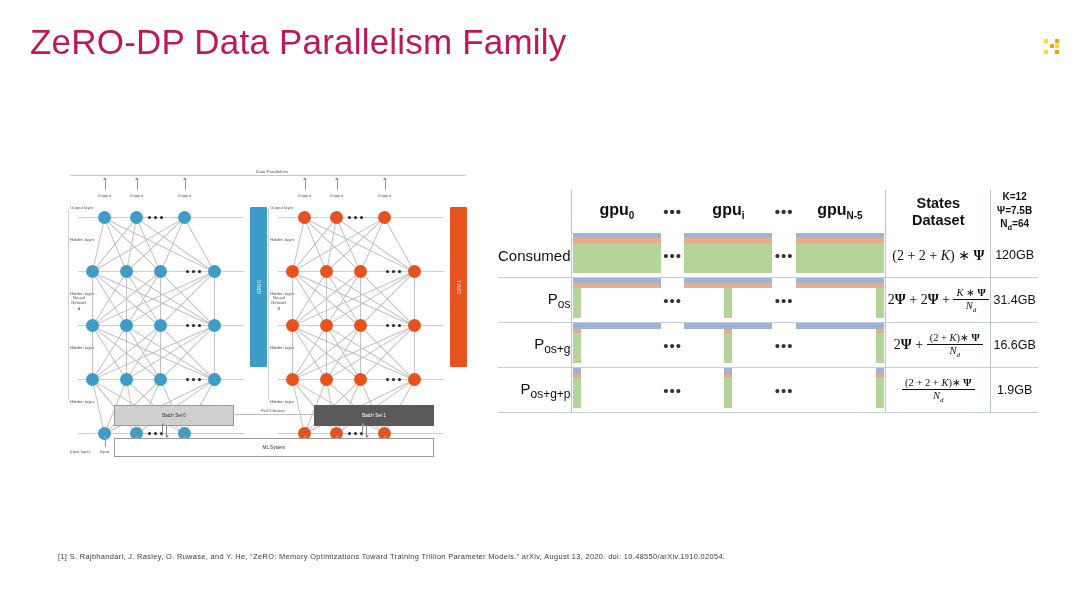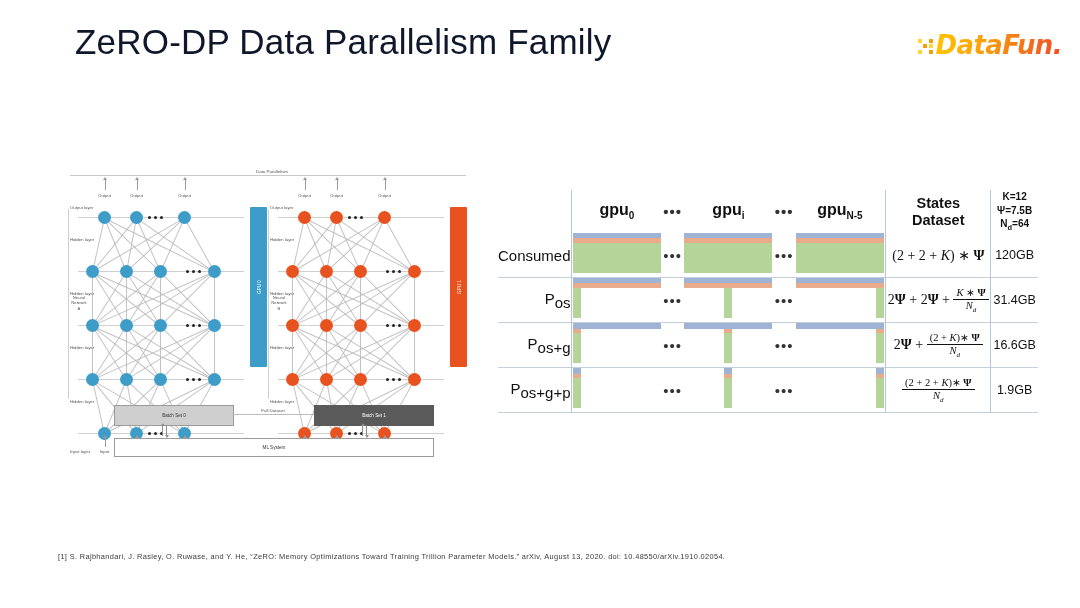--- a/index.html
+++ b/index.html
@@ -5,21 +5,21 @@
   html,body{margin:0;padding:0;}
   body{
     width:1080px;height:608px;background:#ffffff;
     font-family:"Liberation Sans",sans-serif;
     color:#1a1a1a;overflow:hidden;position:relative;
   }
   
   #slide-title{
     position:absolute;left:30px;top:22px;
     font-size:35px;font-weight:400;letter-spacing:.2px;
-    color:#0f172a;white-space:nowrap;margin-left:45px;
+    color:#be185d;white-space:nowrap;
   }
   #brand-logo{
     position:absolute;right:18px;top:30px;
     display:flex;align-items:center;height:30px;
   }
   #brand-dots{display:grid;grid-template-columns:repeat(3,4px);grid-template-rows:repeat(3,4px);
     gap:1.5px;margin-right:3px;transform:translateY(1px);}
   #brand-dots i{display:block;width:4px;height:4px;background:#F6B40E;border-radius:.5px;}
   #brand-dots i.d0{background:#FDD835;}
   #brand-dots i.d1{background:#F59E0B;}
@@ -83,21 +83,21 @@
   .updn i::after{content:"";position:absolute;left:-1.5px;top:-2px;
     border-left:2px solid transparent;border-right:2px solid transparent;border-bottom:3px solid #8d8d8d;}
   .updn i.dn::after{top:auto;bottom:-2px;border-bottom:none;border-top:3px solid #8d8d8d;}
 
   
   #zero-figure{position:absolute;left:498px;top:190px;width:540px;height:250px;
     font-family:"Liberation Sans",sans-serif;}
   #zt{width:100%;border-collapse:collapse;}
   #zt td,#zt th{padding:0;vertical-align:middle;}
   .rowlabel{width:56px;text-align:right;padding-right:7px;font-size:15px;color:#111;white-space:nowrap;}
-  .rowlabel sub{font-size:15px;}
+  .rowlabel sub{font-size:12px;}
   .vsep{border-left:1px solid #b9c6d8;}
   .hsep{border-top:1px solid #c3cfdd;}
   .gpucol{width:98px;}
   .gpuhead{font-size:16px;text-align:center;color:#111;padding-bottom:1px;white-space:nowrap;}
   .gpuhead sub{font-size:10px;}
   .ellipsis{width:26px;text-align:center;font-size:15px;color:#333;letter-spacing:1px;}
   .memhead{width:112px;text-align:center;font-size:14.5px;line-height:1.15;color:#111;}
   .numhead{width:58px;text-align:center;font-size:10px;line-height:1.35;color:#111;white-space:nowrap;}
   .numhead sub{font-size:7.5px;}
   .formula{text-align:center;font-family:"Liberation Serif",serif;font-size:14px;color:#111;
@@ -136,21 +136,20 @@
     <i class="d0"></i>
       <i class="hide"></i>
       <i class="d1"></i>
     <i class="hide"></i>
       <i class="d1"></i>
       <i class="d0"></i>
     <i class="d0"></i>
       <i class="hide"></i>
       <i class="d1"></i>
   </div>
-  <div id="brand-text">DataFun.</div>
 </div>
 
 <div id="dp-figure">
   <div id="dp-top-rule"></div>
   <div class="fig-caption" id="dp-top-label">Data Parallelism</div>
 
   <div class="net left" id="net-left">
       <div class="axis-v"></div>
       <div class="nn-label">Neural<br>Network<br>A</div>
       <div class="layer-rule" style="top:30px"></div>

